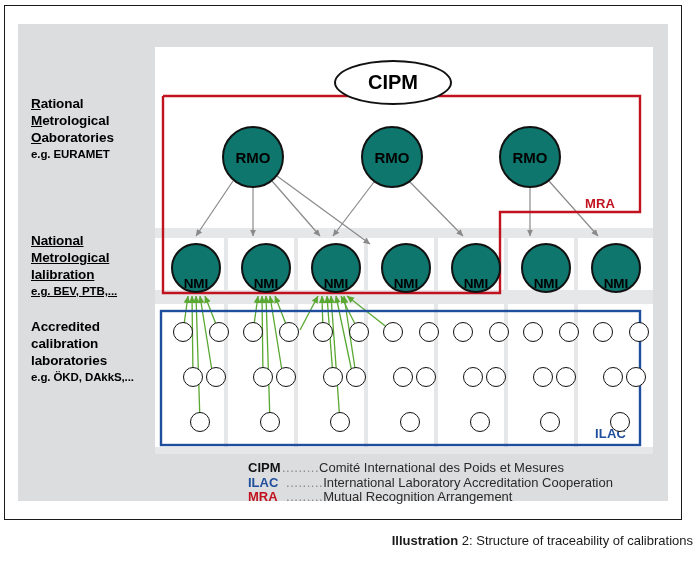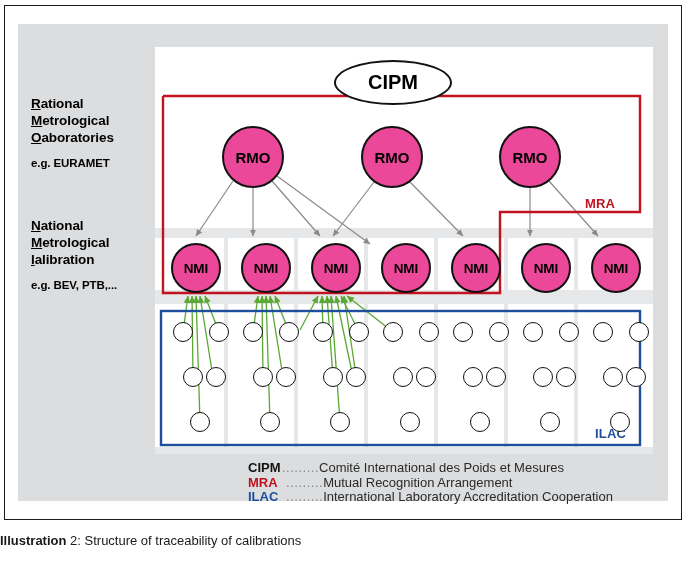--- a/index.html
+++ b/index.html
@@ -46,42 +46,42 @@
     font-size: 13.5px;
     line-height: 17px;
     letter-spacing: -0.1px;
   }
   .side-label .u { text-decoration: underline; }
   .side-label .eg {
     display: block;
     font-size: 11.5px;
     font-weight: bold;
     line-height: 15px;
-    margin-top: 10px;
+    margin-top: 1px;
   }
   #label-rmo { left: 31px; top: 95px; }
-  #label-nmi { left: 31px; top: 217px; }
+  #label-nmi { left: 31px; top: 232px; text-decoration: underline; }
   #label-lab { left: 31px; top: 318px; }
   .gutter { position: absolute; background: #e6e7e9; }
 
   
   .node {
     position: absolute;
     border: 2px solid #111111;
     border-radius: 50%;
-    background: #ec4899;
+    background: #0f766e;
     display: flex;
     align-items: center;
     justify-content: center;
     font-weight: bold;
     color: #000000;
     box-sizing: border-box;
   }
   .node.rmo { width: 62px; height: 62px; font-size: 15px; }
-  .node.nmi { width: 50px; height: 50px; font-size: 13.5px; }
+  .node.nmi { width: 50px; height: 50px; font-size: 13.5px; align-items: flex-end; }
   .ellipse {
     position: absolute;
     border: 2px solid #111111;
     border-radius: 50%;
     background: #ffffff;
     display: flex;
     align-items: center;
     justify-content: center;
     font-weight: bold;
     font-size: 20px;
@@ -123,21 +123,21 @@
   #legend .abbr.mra  { color: #c1121f; width: 34px; }
   #legend .abbr.ilac { color: #1f4e9c; width: 34px; }
   #legend .dots { color: #888888; letter-spacing: 0.5px; }
   #legend .expl { color: #2a2a2a; }
 
   
   #caption {
     position: absolute;
     left: 0; top: 533px;
     width: 693px;
-    text-align: left;
+    text-align: right;
     font-size: 13px;
     color: #1a1a1a;
   }
   #caption b { font-weight: bold; }
 
   svg.overlay {
     position: absolute;
     left: 0; top: 0;
     width: 693px; height: 565px;
     pointer-events: none;
@@ -159,20 +159,26 @@
     <span class="eg">e.g. EURAMET</span>
   </div>
 
   <div class="side-label" id="label-nmi">
     <span class="u">N</span><span>ational</span><br>
     <span class="u">M</span><span>etrological</span><br>
     <span class="u">I</span><span>alibration</span>
     <span class="eg">e.g. BEV, PTB,...</span>
   </div>
 
+  <div class="side-label" id="label-lab">
+    <span>A</span><span>ccredited</span><br>
+    <span>c</span><span>alibration</span><br>
+    <span>l</span><span>aboratories</span>
+    <span class="eg">e.g. ÖKD, DAkkS,...</span>
+  </div>
 
   <div class="gutter" style="left:155px; top:228px; width:498px; height:10px;"></div>
   <div class="gutter" style="left:155px; top:290px; width:498px; height:14px;"></div>
   <div class="gutter" style="left:224px; top:238px; width:4px; height:52px;"></div>
   <div class="gutter" style="left:294px; top:238px; width:4px; height:52px;"></div>
   <div class="gutter" style="left:364px; top:238px; width:4px; height:52px;"></div>
   <div class="gutter" style="left:434px; top:238px; width:4px; height:52px;"></div>
   <div class="gutter" style="left:504px; top:238px; width:4px; height:52px;"></div>
   <div class="gutter" style="left:574px; top:238px; width:4px; height:52px;"></div>
 
@@ -318,24 +324,24 @@
   <div class="lab" style="left:629px; top:322px;"></div>
   <div class="lab" style="left:603px; top:367px;"></div>
   <div class="lab" style="left:626px; top:367px;"></div>
   <div class="lab" style="left:610px; top:412px;"></div>
 
   <div id="legend">
     <span class="row">
       <span class="abbr cipm">CIPM</span><span class="dots">.........</span><span class="expl">Comité International des Poids et Mesures</span>
     </span>
     <span class="row">
+      <span class="abbr ilac">ILAC</span><span class="dots"> .........</span><span class="expl">International Laboratory Accreditation Cooperation</span>
+    </span>
+    <span class="row">
       <span class="abbr mra">MRA</span><span class="dots"> .........</span><span class="expl">Mutual Recognition Arrangement</span>
     </span>
-    <span class="row">
-      <span class="abbr ilac">ILAC</span><span class="dots"> .........</span><span class="expl">International Laboratory Accreditation Cooperation</span>
-    </span>
   </div>
 
   <div id="caption">
     <b>Illustration</b><span> 2: Structure of traceability of calibrations</span>
   </div>
 
 </div>
 
 </body></html>

